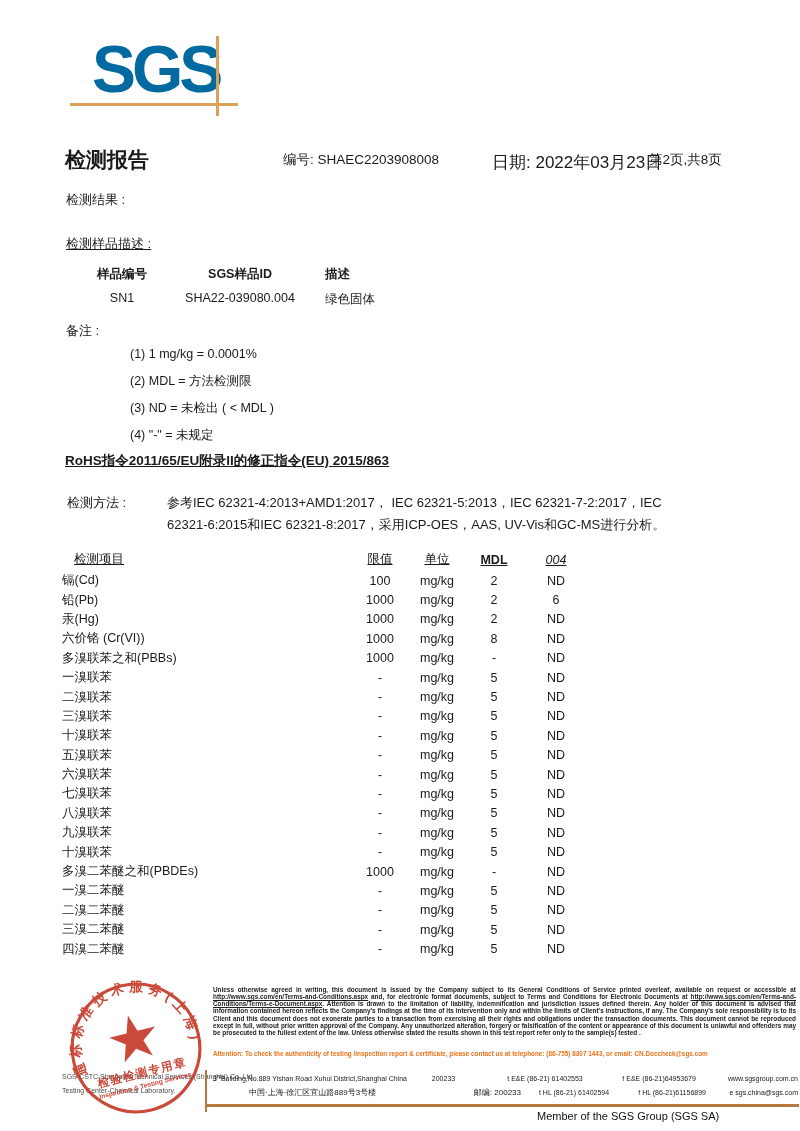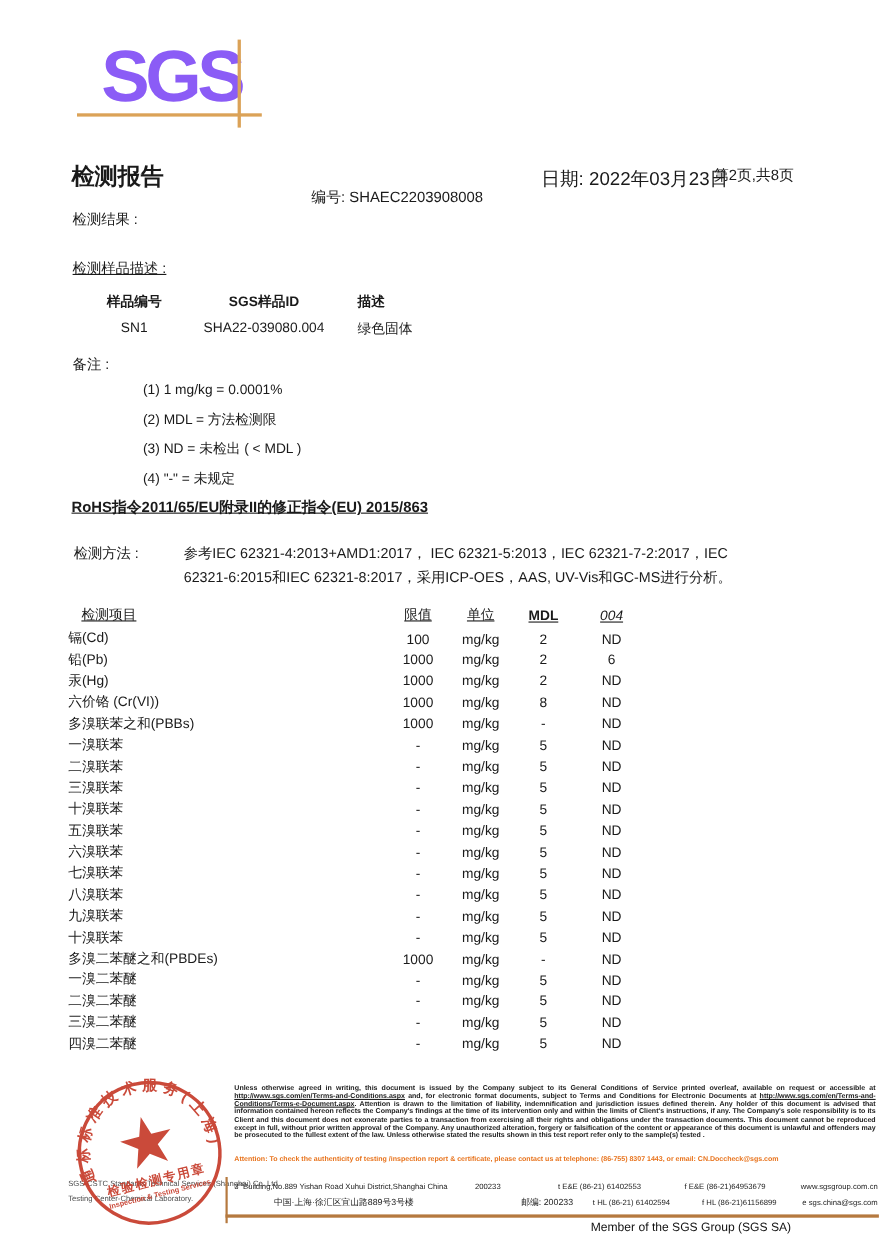--- a/index.html
+++ b/index.html
@@ -3,27 +3,27 @@
 <meta charset="utf-8">
 <style>
   html,body{margin:0;padding:0;background:#e9e9e9;}
   .page{
     position:relative;width:800px;height:1131px;margin:0 auto;background:#ffffff;
     font-family:"Liberation Sans","DejaVu Sans",sans-serif;color:#1a1a1a;overflow:hidden;
   }
   .abs{position:absolute;}
 
   
-  .logo-text{left:92px;top:36px;font-size:66px;font-weight:bold;color:#8b5cf6;
+  .logo-text{left:92px;top:36px;font-size:66px;font-weight:bold;color:#0369a1;
              letter-spacing:-4px;line-height:1;}
   .logo-hline{left:70px;top:103px;width:168px;height:3px;background:#dba257;}
   .logo-vline{left:216px;top:36px;width:3px;height:80px;background:#dba257;}
 
   .report-title{left:65px;top:146px;font-size:21px;font-weight:bold;}
-  .report-no{left:283px;top:151px;font-size:13.5px;margin-top:20px;}
+  .report-no{left:283px;top:151px;font-size:13.5px;}
   .report-date{left:492px;top:151px;font-size:17px;}
   .page-info{left:649px;top:151px;font-size:13.5px;}
 
   
   .results-label{left:66px;top:191px;font-size:13px;}
   .sample-heading{left:66px;top:235px;font-size:13px;text-decoration:underline;}
 
   .sample-table{left:83px;top:266px;font-size:12.5px;}
   .sample-table .row{display:flex;margin-bottom:8px;}
   .sample-table .c1{width:78px;text-align:center;}

